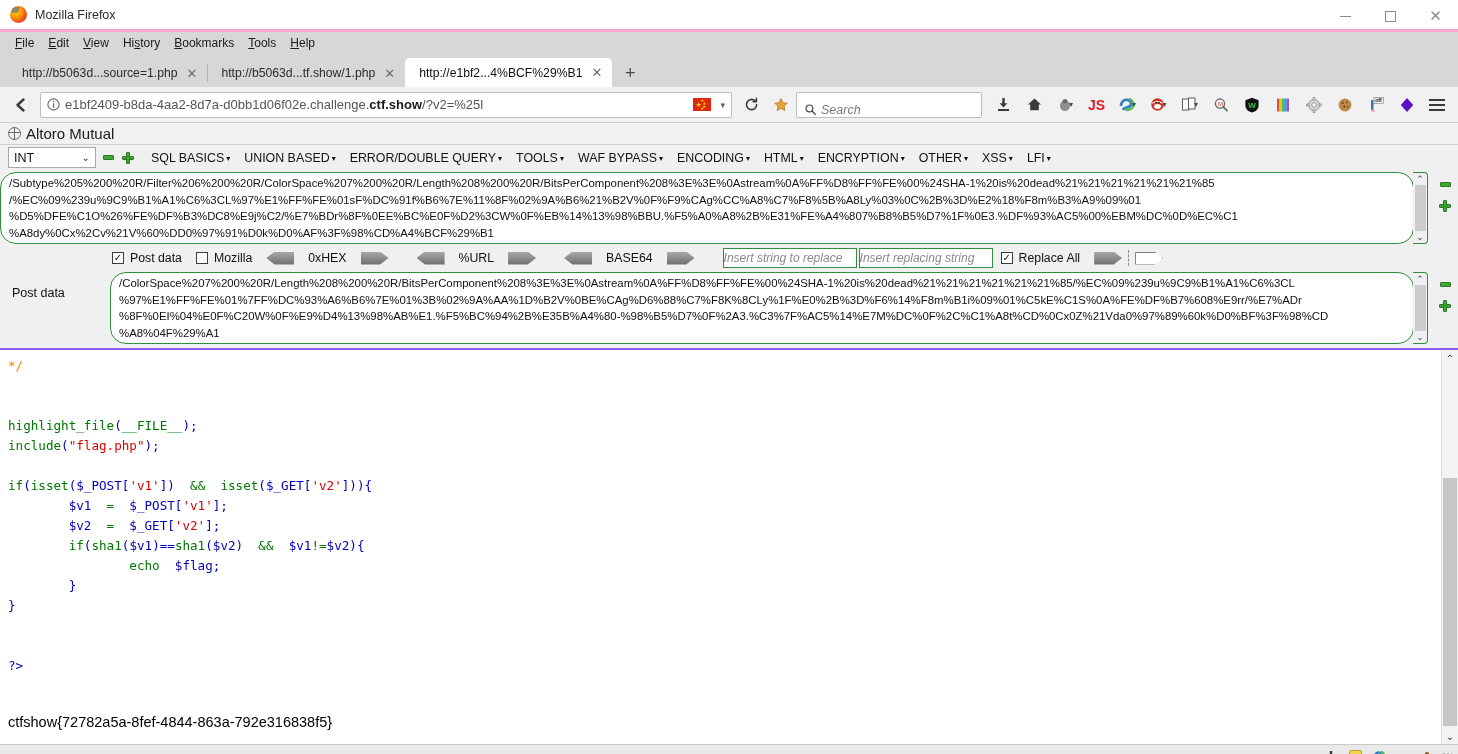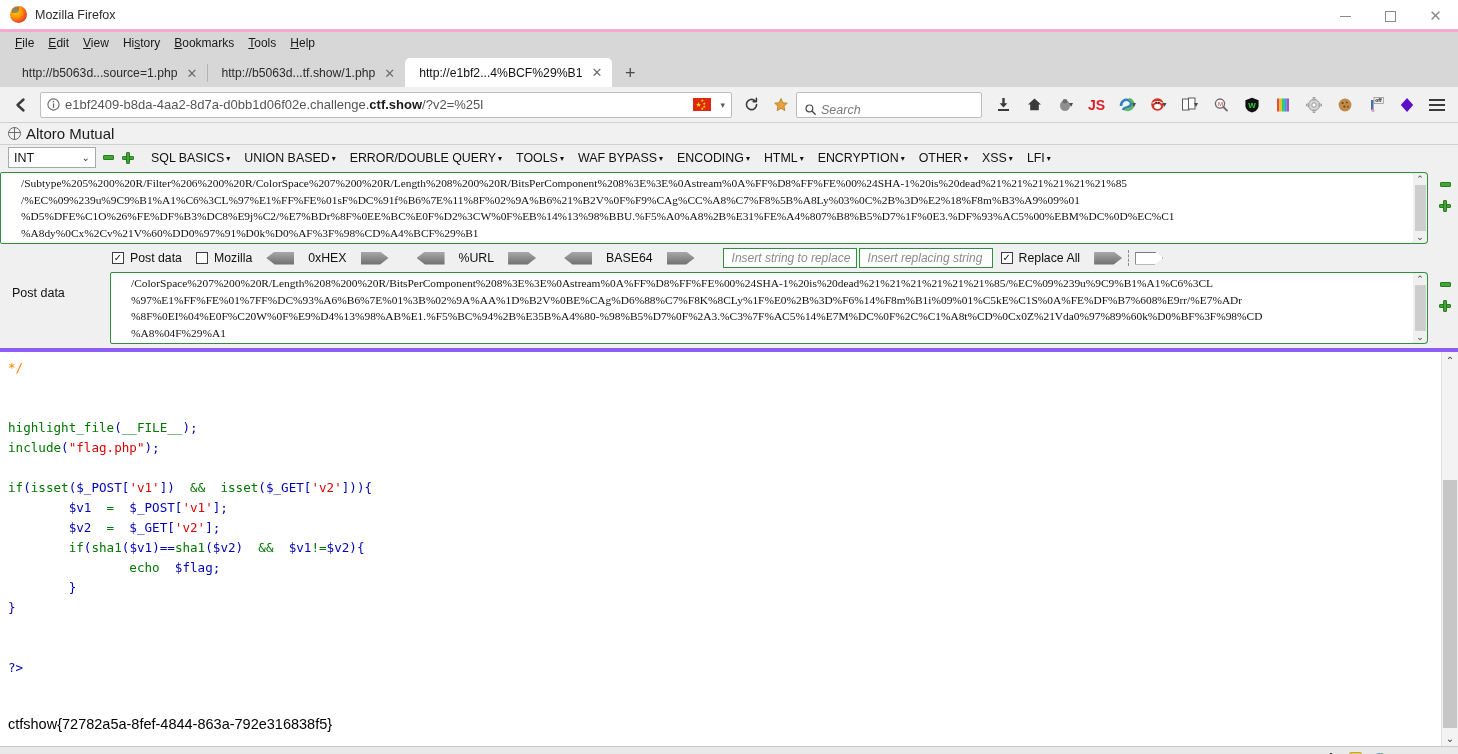--- a/index.html
+++ b/index.html
@@ -199,21 +199,21 @@
     width:13px;height:13px;border-radius:50%;
     border:1.4px solid #6b6b6b;
     position:relative;
   }
   .globe::before{content:"";position:absolute;left:-1.4px;top:4.2px;width:13px;height:1.2px;background:#6b6b6b;}
   .globe::after{content:"";position:absolute;left:4.6px;top:-1.4px;width:1.2px;height:13px;background:#6b6b6b;}
 
   
   .hackbar {
     background:#f0f0f0;
-    border-bottom:4px solid #8b5cf6;
+    border-bottom:2px solid #8b5cf6;
     padding-bottom: 4px;
   }
   .hb-menurow {
     height: 25px;
     display:flex; align-items:center;
     padding-left: 8px;
     gap: 0;
   }
   .hb-select {
     width: 88px; height: 21px;
@@ -262,25 +262,25 @@
   .printer { width:15px;height:12px;background:#9c9c9c;border:1px solid #6f6f6f;border-radius:2px; position:relative;}
   .printer::after{content:"";position:absolute;left:3px;top:-4px;width:9px;height:4px;background:#dcdcdc;border:1px solid #6f6f6f;}
   .scissors { color:#555; font-size:14px; font-family:"DejaVu Sans", sans-serif;}
   .playb { width:15px;height:15px;border-radius:50%;background:#e8e8e8;border:1px solid #7e9fc4; display:flex;align-items:center;justify-content:center;}
   .playb::after{content:"";border-left:5px solid #2f5f91;border-top:3.5px solid transparent;border-bottom:3.5px solid transparent; margin-left:1px;}
 
   .ta-wrap { flex:1 1 auto; display:flex; min-width:0; }
   .hb-textarea {
     flex:1 1 auto;
     border:1px solid #2f8f3f;
-    border-radius:2px;
+    border-radius:16px;
     background:#fff;
     min-height: 68px;
-    padding: 2px 20px;
-    font-family:Liberation Serif, serif;
+    padding: 2px 8px;
+    font-family:Liberation Sans, sans-serif;
     font-size: 11.4px;
     line-height: 16.5px;
     color:#111;
     overflow:hidden;
     white-space: pre;
     min-width:0;
   }
   .ta-scroll {
     width: 15px;
     background:#f0f0f0;
@@ -320,21 +320,21 @@
     display:block;
   }
   .ar-left { clip-path: polygon(0% 50%, 30% 0%, 100% 0%, 100% 100%, 30% 100%); }
   .ar-right { clip-path: polygon(0% 0%, 70% 0%, 100% 50%, 70% 100%, 0% 100%); }
   .ar-right.hollow { background:#fff; border:1px solid #7a7a7a; }
   .conv-label { font-size:12.3px;color:#111; margin:0 8px;}
   .repl-input {
     width: 134px; height:20px;
     border:1px solid #2f8f3f; background:#fff;
     font-size:12px; font-style:italic; color:#8a8a8a;
-    display:flex; align-items:center; padding-left:8px;
+    display:flex; align-items:center; padding-left:0;
     overflow:hidden; white-space:nowrap;
   }
   .repl-input + .repl-input { margin-left:2px; }
   .vdiv { width:1px; height:16px; border-left:1px dashed #8a8a8a; margin:0 6px;}
 
   .hb-postrow { display:flex; align-items:flex-start; padding-top:2px;}
   .hb-postlabel { width:110px; flex:0 0 110px; font-size:12.5px; color:#111; padding: 14px 0 0 12px;}
 
   
   .content {

